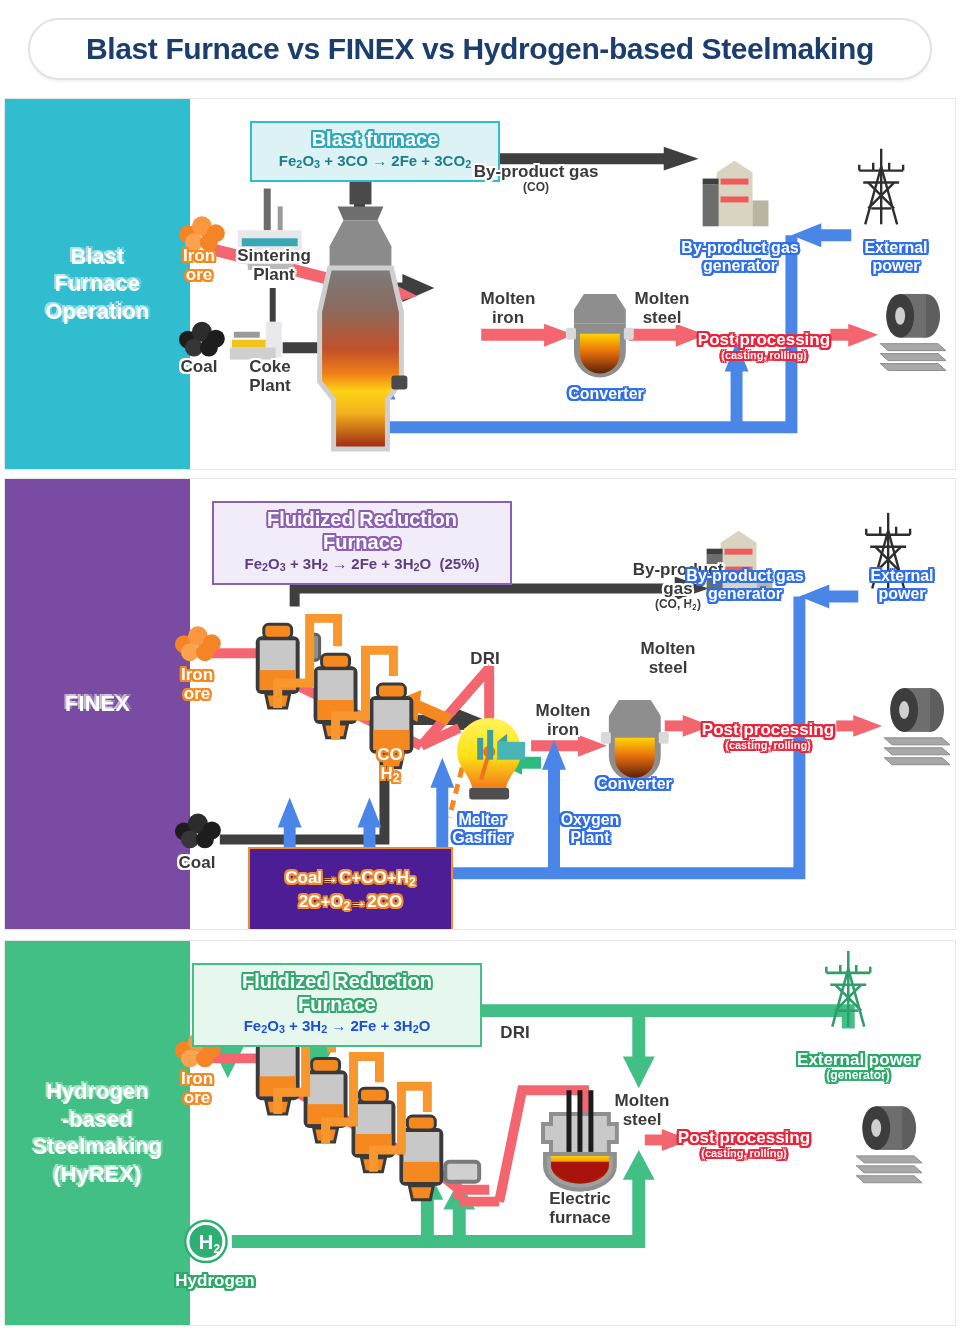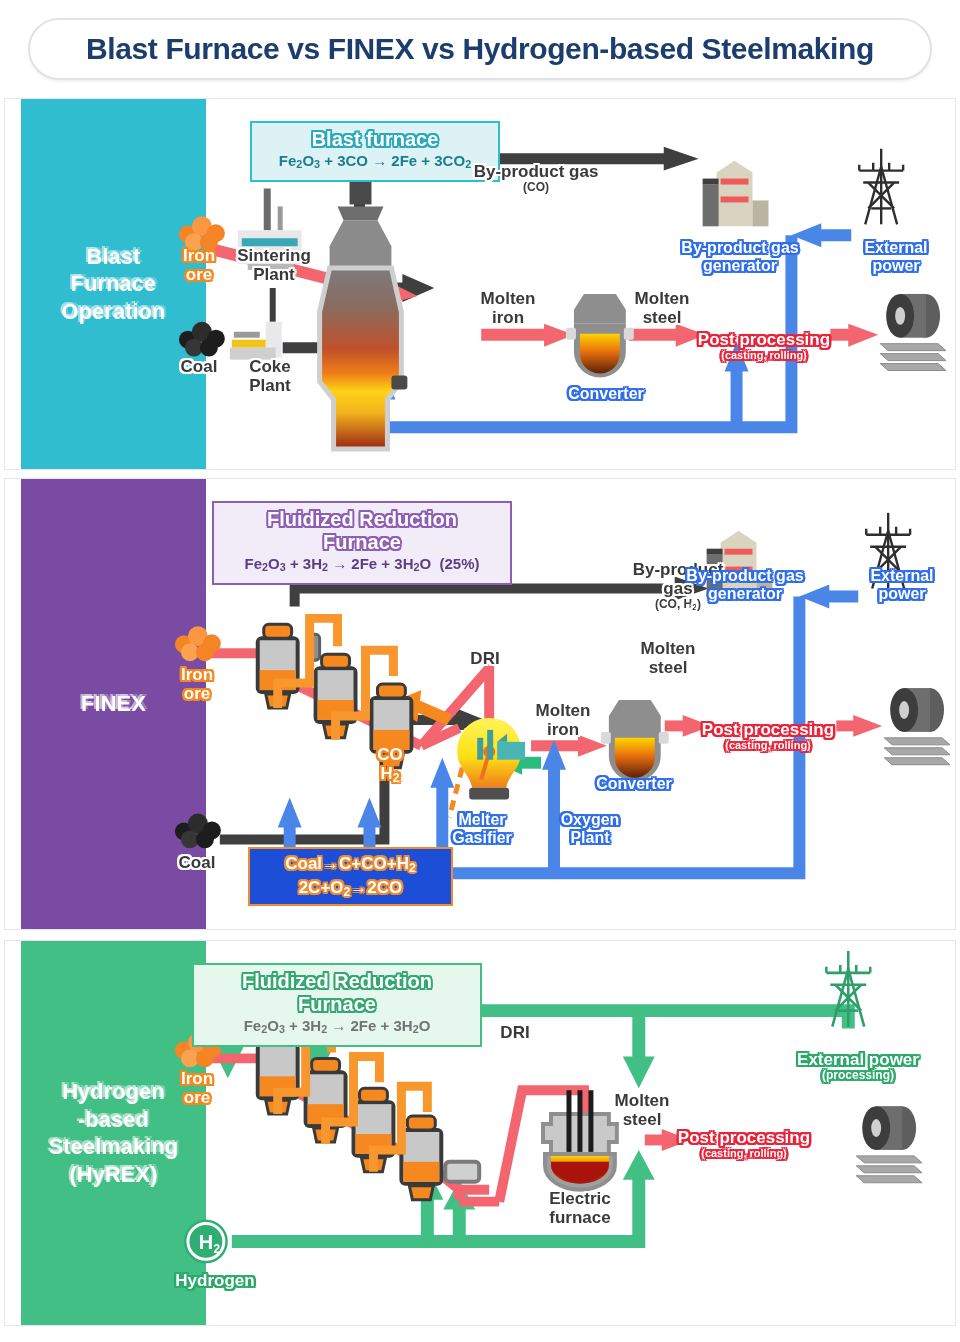--- a/index.html
+++ b/index.html
@@ -29,21 +29,21 @@
   .panel {
     position: absolute; left: 4px; width: 952px;
     border: 1px solid #e6e6e6; background: #ffffff;
     overflow: hidden;
   }
   #panel-1 { top: 98px;  height: 372px; }
   #panel-2 { top: 478px; height: 452px; }
   #panel-3 { top: 940px; height: 386px; }
 
   .sidebar {
-    position: absolute; left: 16px; top: 0; bottom: 0; width: 185px;
+    position: absolute; left: 0; top: 0; bottom: 0; width: 185px;
     display: flex; align-items: center; justify-content: center;
     text-align: center;
   }
   .sidebar-label {
     font-size: 22px; font-weight: bold; color: #ffffff; line-height: 1.25;
     text-shadow: -2px -2px 0 rgba(255,255,255,.55), 2px -2px 0 rgba(255,255,255,.25);
     -webkit-text-stroke: 0;
     white-space: pre-line;
   }
   #sb-1 { background: #31bdd0; }
@@ -65,26 +65,26 @@
   #eq-1 { left: 90px; top: 22px; width: 250px; background: #ddf2f5; border-color: #31bdd0; }
   #eq-1 .eqtitle { text-shadow: -1.6px -1.6px 0 #2aa9bb,1.6px -1.6px 0 #2aa9bb,-1.6px 1.6px 0 #2aa9bb,1.6px 1.6px 0 #2aa9bb,0 2px 0 #2aa9bb,2px 0 0 #2aa9bb,-2px 0 0 #2aa9bb,0 -2px 0 #2aa9bb; }
   #eq-1 .eqline { color: #1b7d8c; }
 
   #eq-2 { left: 52px; top: 22px; width: 300px; background: #f2ecf8; border-color: #8d5fb4; }
   #eq-2 .eqtitle { text-shadow: -1.6px -1.6px 0 #8d5fb4,1.6px -1.6px 0 #8d5fb4,-1.6px 1.6px 0 #8d5fb4,1.6px 1.6px 0 #8d5fb4,0 2px 0 #8d5fb4,2px 0 0 #8d5fb4,-2px 0 0 #8d5fb4,0 -2px 0 #8d5fb4; }
   #eq-2 .eqline { color: #5e3c82; }
 
   #eq-3 { left: 32px; top: 22px; width: 290px; background: #e6f7ee; border-color: #41bf84; }
   #eq-3 .eqtitle { text-shadow: -1.6px -1.6px 0 #34a871,1.6px -1.6px 0 #34a871,-1.6px 1.6px 0 #34a871,1.6px 1.6px 0 #34a871,0 2px 0 #34a871,2px 0 0 #34a871,-2px 0 0 #34a871,0 -2px 0 #34a871; }
-  #eq-3 .eqline { color: #737373; }
+  #eq-3 .eqline { color: #1d4ed8; }
 
   
   #coal-eqbox {
     position: absolute; left: 88px; top: 368px; width: 205px;
-    background: #1d4ed8; border: 2px solid #f08c2e; padding: 4px 8px;
+    background: #4c1d95; border: 2px solid #f08c2e; padding: 18px 8px;
     text-align: center;
   }
   #coal-eqbox div {
     font-size: 17px; font-weight: bold; color: #ffffff; line-height: 1.3;
     text-shadow: -1.6px -1.6px 0 #f08c2e,1.6px -1.6px 0 #f08c2e,-1.6px 1.6px 0 #f08c2e,1.6px 1.6px 0 #f08c2e,0 2px 0 #f08c2e,2px 0 0 #f08c2e,-2px 0 0 #f08c2e,0 -2px 0 #f08c2e;
   }
 
   
   .lbl {
     position: absolute; font-weight: bold; text-align: center;
@@ -636,20 +636,20 @@
     <div class="lbl lbl-orange" style="left:6px; top:128px; width:62px;">Iron
 ore</div>
     <div class="lbl lbl-green" style="left:2px; top:330px; width:106px;">Hydrogen</div>
     <div class="lbl lbl-dark" style="left:330px; top:82px; width:50px;">DRI</div>
     <div class="lbl lbl-dark" style="left:372px; top:248px; width:96px;">Electric
 furnace</div>
     <div class="lbl lbl-dark" style="left:438px; top:150px; width:88px;">Molten
 steel</div>
     <div class="lbl lbl-green" style="left:608px; top:90px; width:180px;">
       <span>External power</span>
-      <span class="sub">(processing)</span>
+      <span class="sub">(generator)</span>
     </div>
     <div class="lbl lbl-red" style="left:506px; top:168px; width:156px;">
       <span>Post processing</span>
       <span class="sub-r">(casting, rolling)</span>
     </div>
   </div>
 </div>
 
 </body></html>

